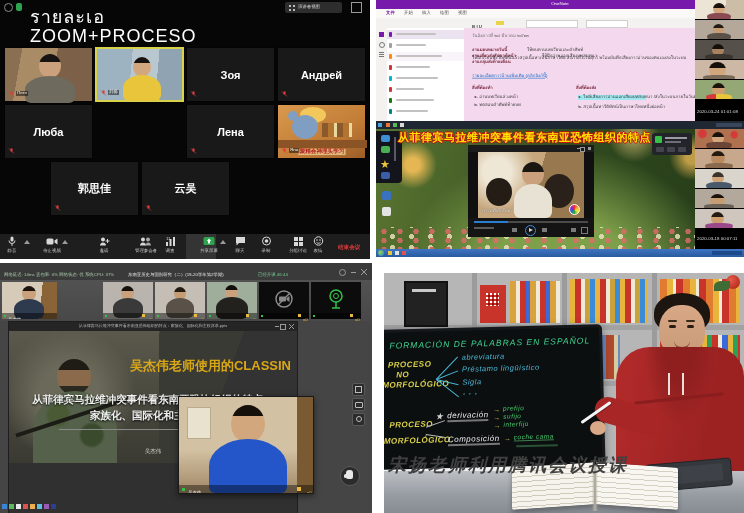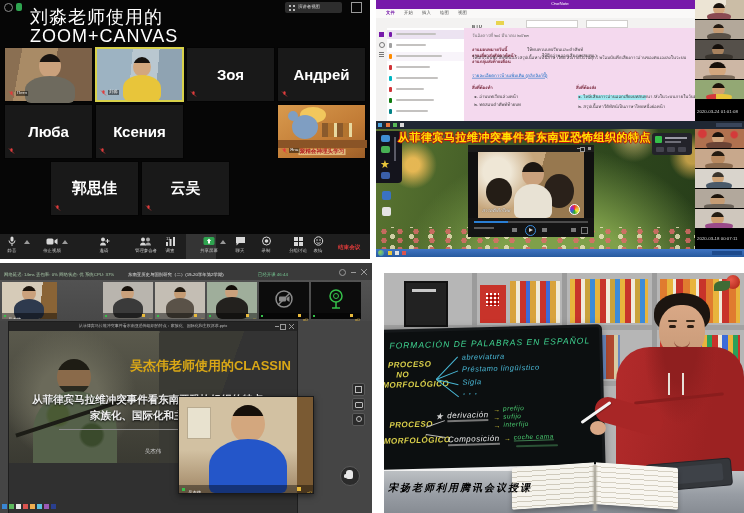--- a/index.html
+++ b/index.html
@@ -11,21 +11,21 @@
   .t5{font-size:8px;line-height:1.1;transform:scale(.55);transform-origin:0 50%;white-space:nowrap;}
   .t5c{font-size:8px;line-height:1.1;transform:scale(.55);transform-origin:50% 50%;white-space:nowrap;}
   .t6{font-size:9px;line-height:1.1;transform:scale(.62);transform-origin:0 50%;white-space:nowrap;}
   .t6c{font-size:9px;line-height:1.1;transform:scale(.62);transform-origin:50% 50%;white-space:nowrap;}
   
   .head{position:absolute;border-radius:50%;}
   .bod{position:absolute;border-radius:50% 50% 6px 6px;}
   
   .ztile{position:absolute;background:#191919;border:1px solid #040404;box-sizing:border-box;}
   .zname{position:absolute;inset:0;display:flex;align-items:center;justify-content:center;
-         color:#fff;font-weight:bold;font-size:15px;}
+         color:#fff;font-weight:bold;font-size:11px;}
   .micoff{position:absolute;left:3px;bottom:3px;width:7px;height:8px;}
   .zbtn{position:absolute;display:flex;flex-direction:column;align-items:center;color:#c9c9c9;}
   .zbtn svg{display:block;}
   .books{position:absolute;}
   .sq{height:2px;background:#c4c2c0;border-radius:1px;margin:3px 4px 0 9px;}
   .secbar{position:absolute;left:2px;top:2px;bottom:2px;width:3px;border-radius:1px;}
   .thumb{position:absolute;left:0;width:49px;height:19px;overflow:hidden;background:#777;}
   .wbi{font-style:italic;letter-spacing:.5px;white-space:nowrap;position:absolute;}
 </style>
 </head>
@@ -38,22 +38,22 @@
   <div class="abs" style="left:16px;top:3px;width:6px;height:8px;background:#2ea44f;border-radius:2px;"></div>
   <div class="abs" style="right:28px;top:2px;height:11px;background:#2d2d2d;border-radius:2px;display:flex;align-items:center;padding:0 4px;gap:3px;">
     <span style="width:6px;height:6px;background:
       linear-gradient(#bbb,#bbb) 0 0/2px 2px no-repeat,linear-gradient(#bbb,#bbb) 4px 0/2px 2px no-repeat,
       linear-gradient(#bbb,#bbb) 0 4px/2px 2px no-repeat,linear-gradient(#bbb,#bbb) 4px 4px/2px 2px no-repeat;"></span>
     <span class="t5" style="color:#ddd;">演讲者视图</span>
   </div>
   <div class="abs" style="right:8px;top:2px;width:9px;height:9px;border:1px solid #9a9a9a;"></div>
 
   <div class="abs" style="left:30px;top:8px;color:#fff;font-size:18px;line-height:19px;letter-spacing:1px;">
-    <div>刘淼老师使用的</div>
-    <div>ZOOM+CANVAS</div>
+    <div>รายละเอ</div>
+    <div>ZOOM+PROCESO</div>
   </div>
 
   <div class="ztile" style="left:4px;top:47px;width:89px;height:55px;background:linear-gradient(100deg,#8a6f52 0 18%,#a98b66 18% 55%,#7c6148 55%);">
     <div class="head" style="left:34px;top:6px;width:22px;height:24px;background:linear-gradient(#171310 0 34%,#caa17c 34%);"></div>
     <div class="bod" style="left:20px;top:28px;width:50px;height:27px;background:#6e6a5e;"></div>
     <svg class="micoff" viewBox="0 0 10 10">
           <rect x="3.5" y="1" width="3" height="5" rx="1.5" fill="#e03c3c"></rect>
           <line x1="1.5" y1="1.5" x2="8.5" y2="8.5" stroke="#e03c3c" stroke-width="1"></line>
         </svg>
     <span class="t5" style="position:absolute;left:11px;bottom:3px;color:#eee;background:rgba(0,0,0,.5);padding:0 2px;">Петя</span>
@@ -82,22 +82,22 @@
         </svg>
   </div>
 
   <div class="ztile" style="left:4px;top:104px;width:89px;height:55px;">
     <div class="zname">Люба</div>
     <svg class="micoff" viewBox="0 0 10 10">
           <rect x="3.5" y="1" width="3" height="5" rx="1.5" fill="#e03c3c"></rect>
           <line x1="1.5" y1="1.5" x2="8.5" y2="8.5" stroke="#e03c3c" stroke-width="1"></line>
         </svg>
   </div>
-  <div class="ztile" style="left:95px;top:104px;width:89px;height:55px;">
-    <div class="zname">Ксения</div>
+  <div class="ztile" style="left:186px;top:104px;width:89px;height:55px;">
+    <div class="zname">Лена</div>
     <svg class="micoff" viewBox="0 0 10 10">
           <rect x="3.5" y="1" width="3" height="5" rx="1.5" fill="#e03c3c"></rect>
           <line x1="1.5" y1="1.5" x2="8.5" y2="8.5" stroke="#e03c3c" stroke-width="1"></line>
         </svg>
   </div>
   <div class="ztile" style="left:277px;top:104px;width:89px;height:55px;background:linear-gradient(150deg,#d89a4e,#c27c36 60%,#9c5e28);">
     <div class="abs" style="left:22px;top:2px;width:26px;height:16px;border-radius:50%;background:#f2c75c;"></div>
     <div class="abs" style="left:14px;top:10px;width:26px;height:24px;border-radius:50%;background:#7f9ec2;"></div>
     <div class="abs" style="left:10px;top:6px;width:10px;height:10px;border-radius:50%;background:#7f9ec2;"></div>
     <div class="abs" style="left:44px;top:18px;width:30px;height:14px;background:repeating-linear-gradient(90deg,#8a5a2c 0 6px,#b3742f 6px 12px,#e8d9a0 12px 15px);"></div>
@@ -663,17 +663,17 @@
     <div class="abs" style="left:262px;top:188px;width:84px;height:26px;background:#34373b;border-radius:4px;transform:rotate(-5deg);border:1px solid #23252a;">
       <div style="position:absolute;left:6px;top:4px;width:70px;height:17px;background:#3e4248;border-radius:2px;"></div>
     </div>
     <div class="abs" style="left:128px;top:186px;width:168px;height:52px;">
       <div style="position:absolute;left:0;top:6px;width:82px;height:42px;background:#f5f3ec;transform:skewY(-4deg);border-radius:2px 0 0 2px;box-shadow:0 3px 5px rgba(0,0,0,.3);
            background-image:repeating-linear-gradient(#f5f3ec 0 4px,#cfcabc 4px 5px);"></div>
       <div style="position:absolute;left:84px;top:6px;width:82px;height:42px;background:#f8f6f0;transform:skewY(4deg);border-radius:0 2px 2px 0;box-shadow:0 3px 5px rgba(0,0,0,.3);
            background-image:repeating-linear-gradient(#f8f6f0 0 4px,#d5d0c2 4px 5px);"></div>
       <div style="position:absolute;left:80px;top:6px;width:6px;height:46px;background:linear-gradient(90deg,transparent,#b5b0a2,transparent);"></div>
     </div>
-    <div class="abs" style="left:4px;top:208px;font-family:'DejaVu Serif',serif;font-style:italic;font-weight:bold;font-size:10px;color:#000000;letter-spacing:2px;white-space:nowrap;">宋扬老师利用腾讯会议授课</div>
+    <div class="abs" style="left:4px;top:180px;font-family:'DejaVu Serif',serif;font-style:italic;font-weight:bold;font-size:18px;color:#404040;letter-spacing:2px;white-space:nowrap;">宋扬老师利用腾讯会议授课</div>
   </div>
 </div>
 
 </div>
 
 </body></html>

